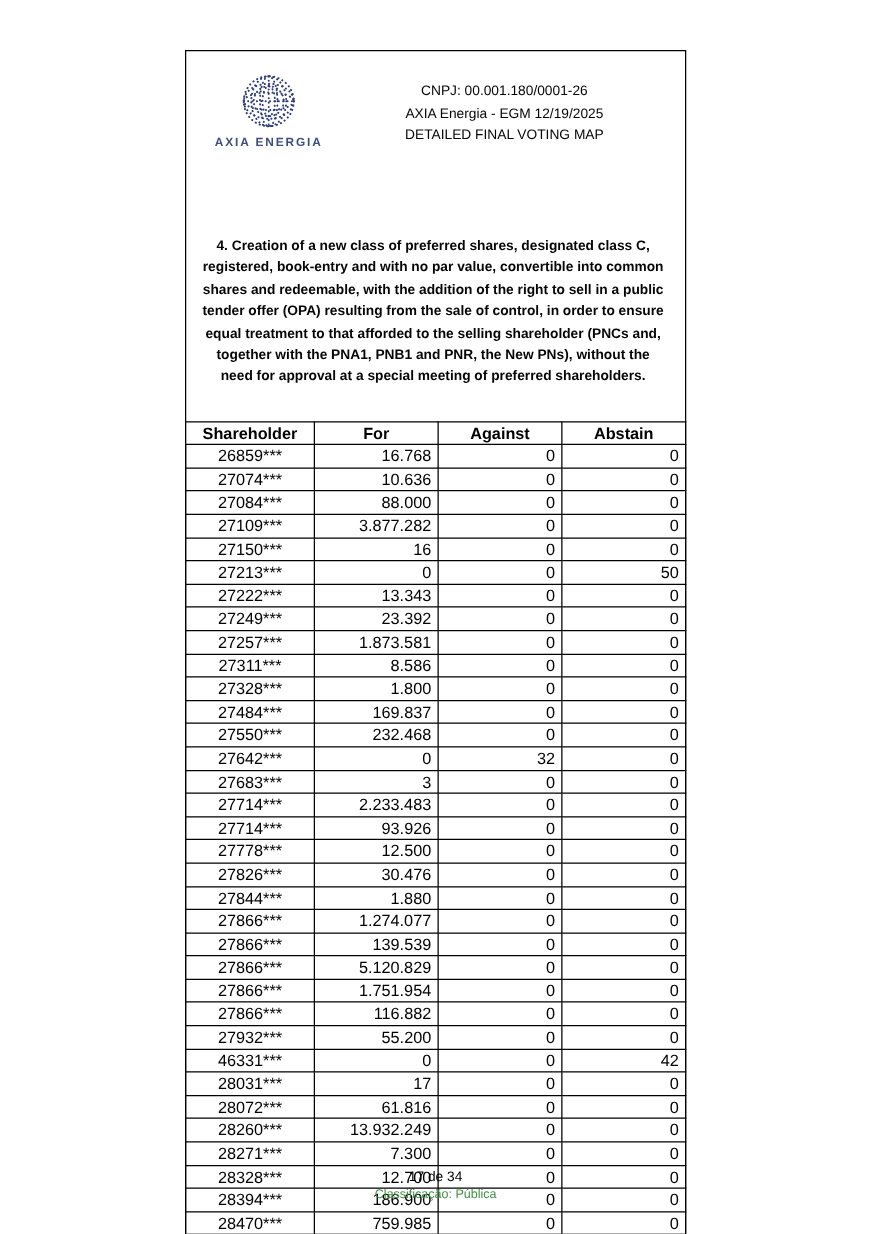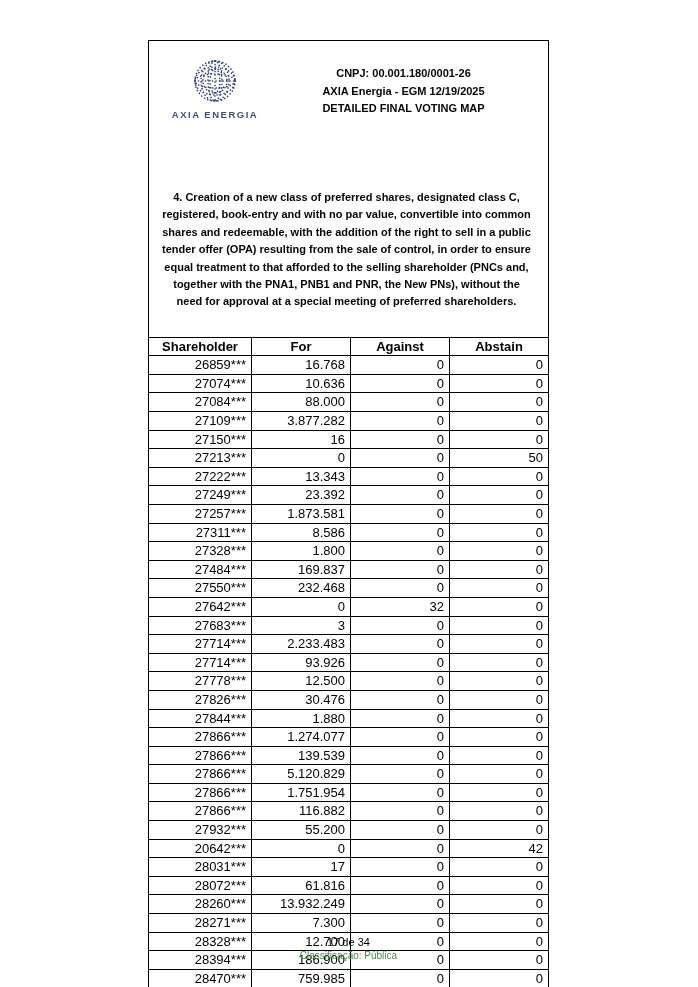--- a/index.html
+++ b/index.html
@@ -40,21 +40,21 @@
     font-size: 9.5px;
     font-weight: bold;
     letter-spacing: 1.5px;
     color: #3d4f7c;
     white-space: nowrap;
   }
   .header-lines {
     flex: 1;
     text-align: center;
     padding-top: 14px;
-    font-weight: bold;
+    font-weight: normal;
     font-size: 11px;
     line-height: 1.6;
     color: #050505;
   }
   .item-paragraph {
     margin: 52px 14px 0 10px;
     text-align: center;
     font-weight: bold;
     font-size: 11px;
     line-height: 1.58;
@@ -71,21 +71,21 @@
     padding: 1px 5px;
     height: 15.4px;
     line-height: 1.2;
     white-space: nowrap;
   }
   table.voting th {
     font-weight: bold;
     text-align: center;
     background: #fff;
   }
-  td.col-shareholder { text-align: right; width: 103px; }
+  td.col-shareholder { text-align: center; width: 103px; }
   td.col-num { text-align: right; width: 99px; }
   .footer {
     position: absolute;
     left: 148px; top: 936px;
     width: 401px;
     text-align: center;
   }
   .page-number { font-size: 11px; color: #000; }
   .classification { font-size: 10px; margin-top: 2px; }
 </style>
@@ -282,21 +282,21 @@
             <td class="col-num">0</td>
             <td class="col-num">0</td>
           </tr>
           <tr>
             <td class="col-shareholder">27932***</td>
             <td class="col-num">55.200</td>
             <td class="col-num">0</td>
             <td class="col-num">0</td>
           </tr>
           <tr>
-            <td class="col-shareholder">20642***</td>
+            <td class="col-shareholder">46331***</td>
             <td class="col-num">0</td>
             <td class="col-num">0</td>
             <td class="col-num">42</td>
           </tr>
           <tr>
             <td class="col-shareholder">28031***</td>
             <td class="col-num">17</td>
             <td class="col-num">0</td>
             <td class="col-num">0</td>
           </tr>

